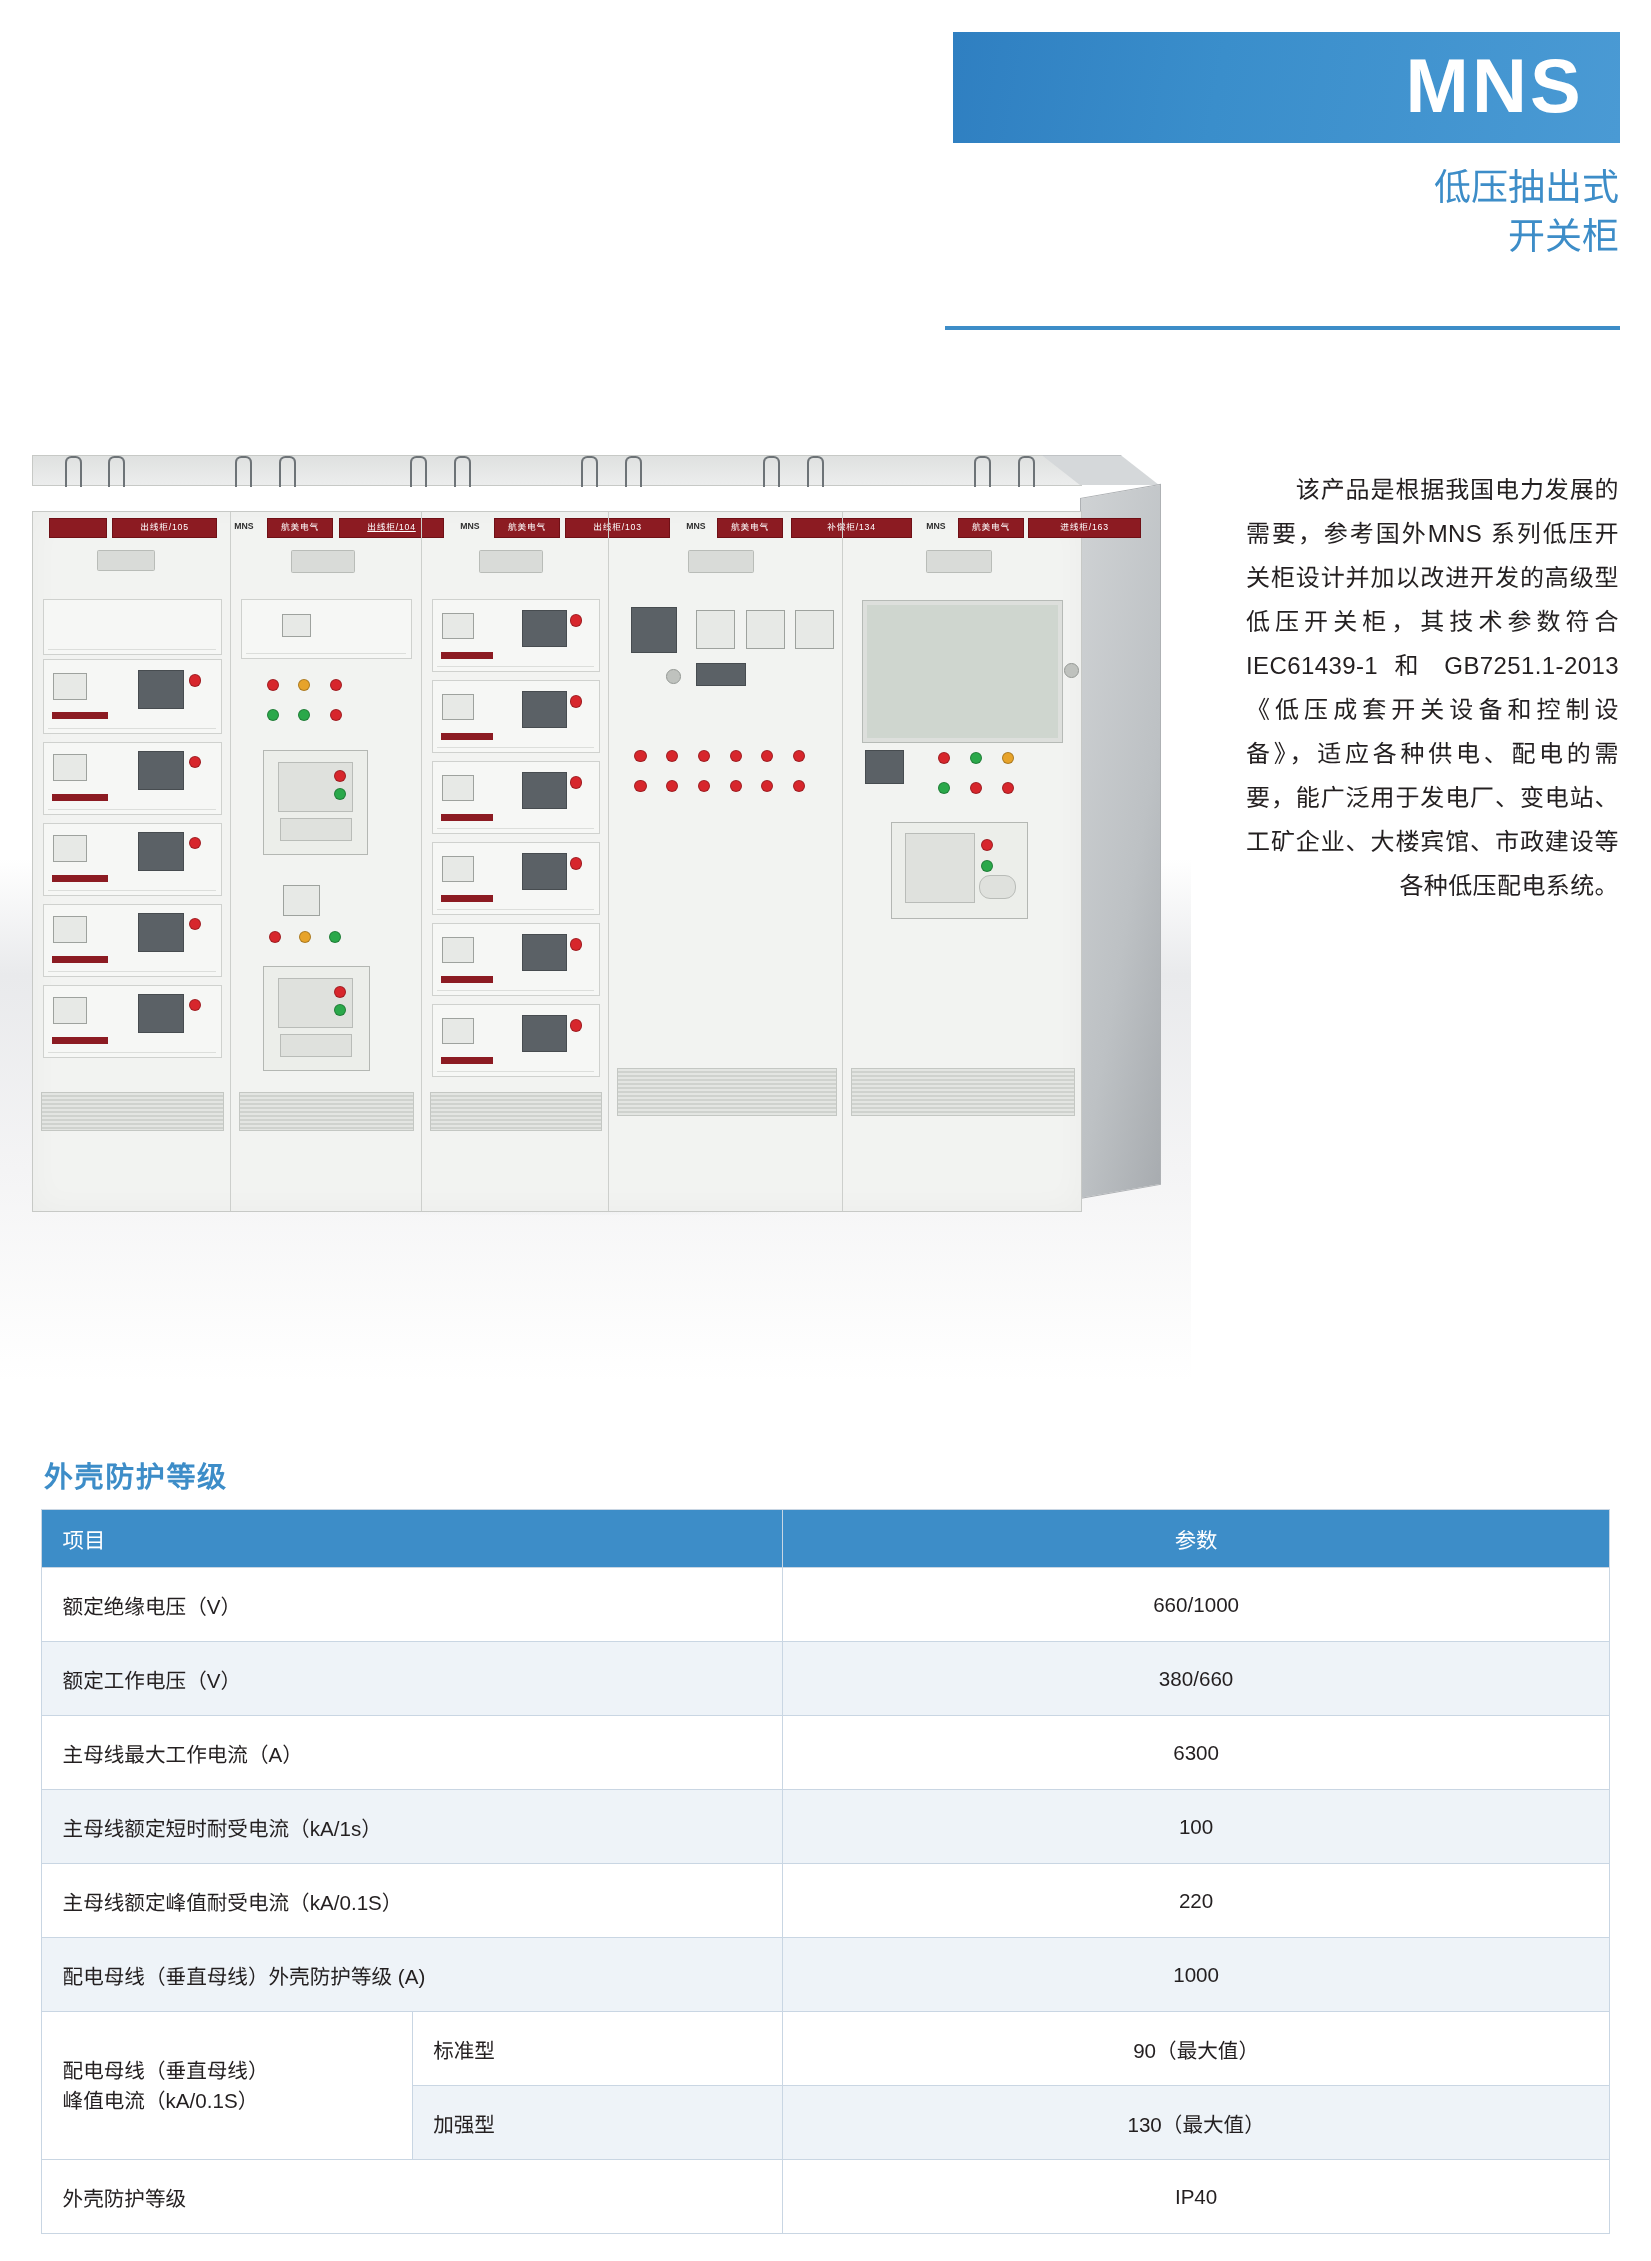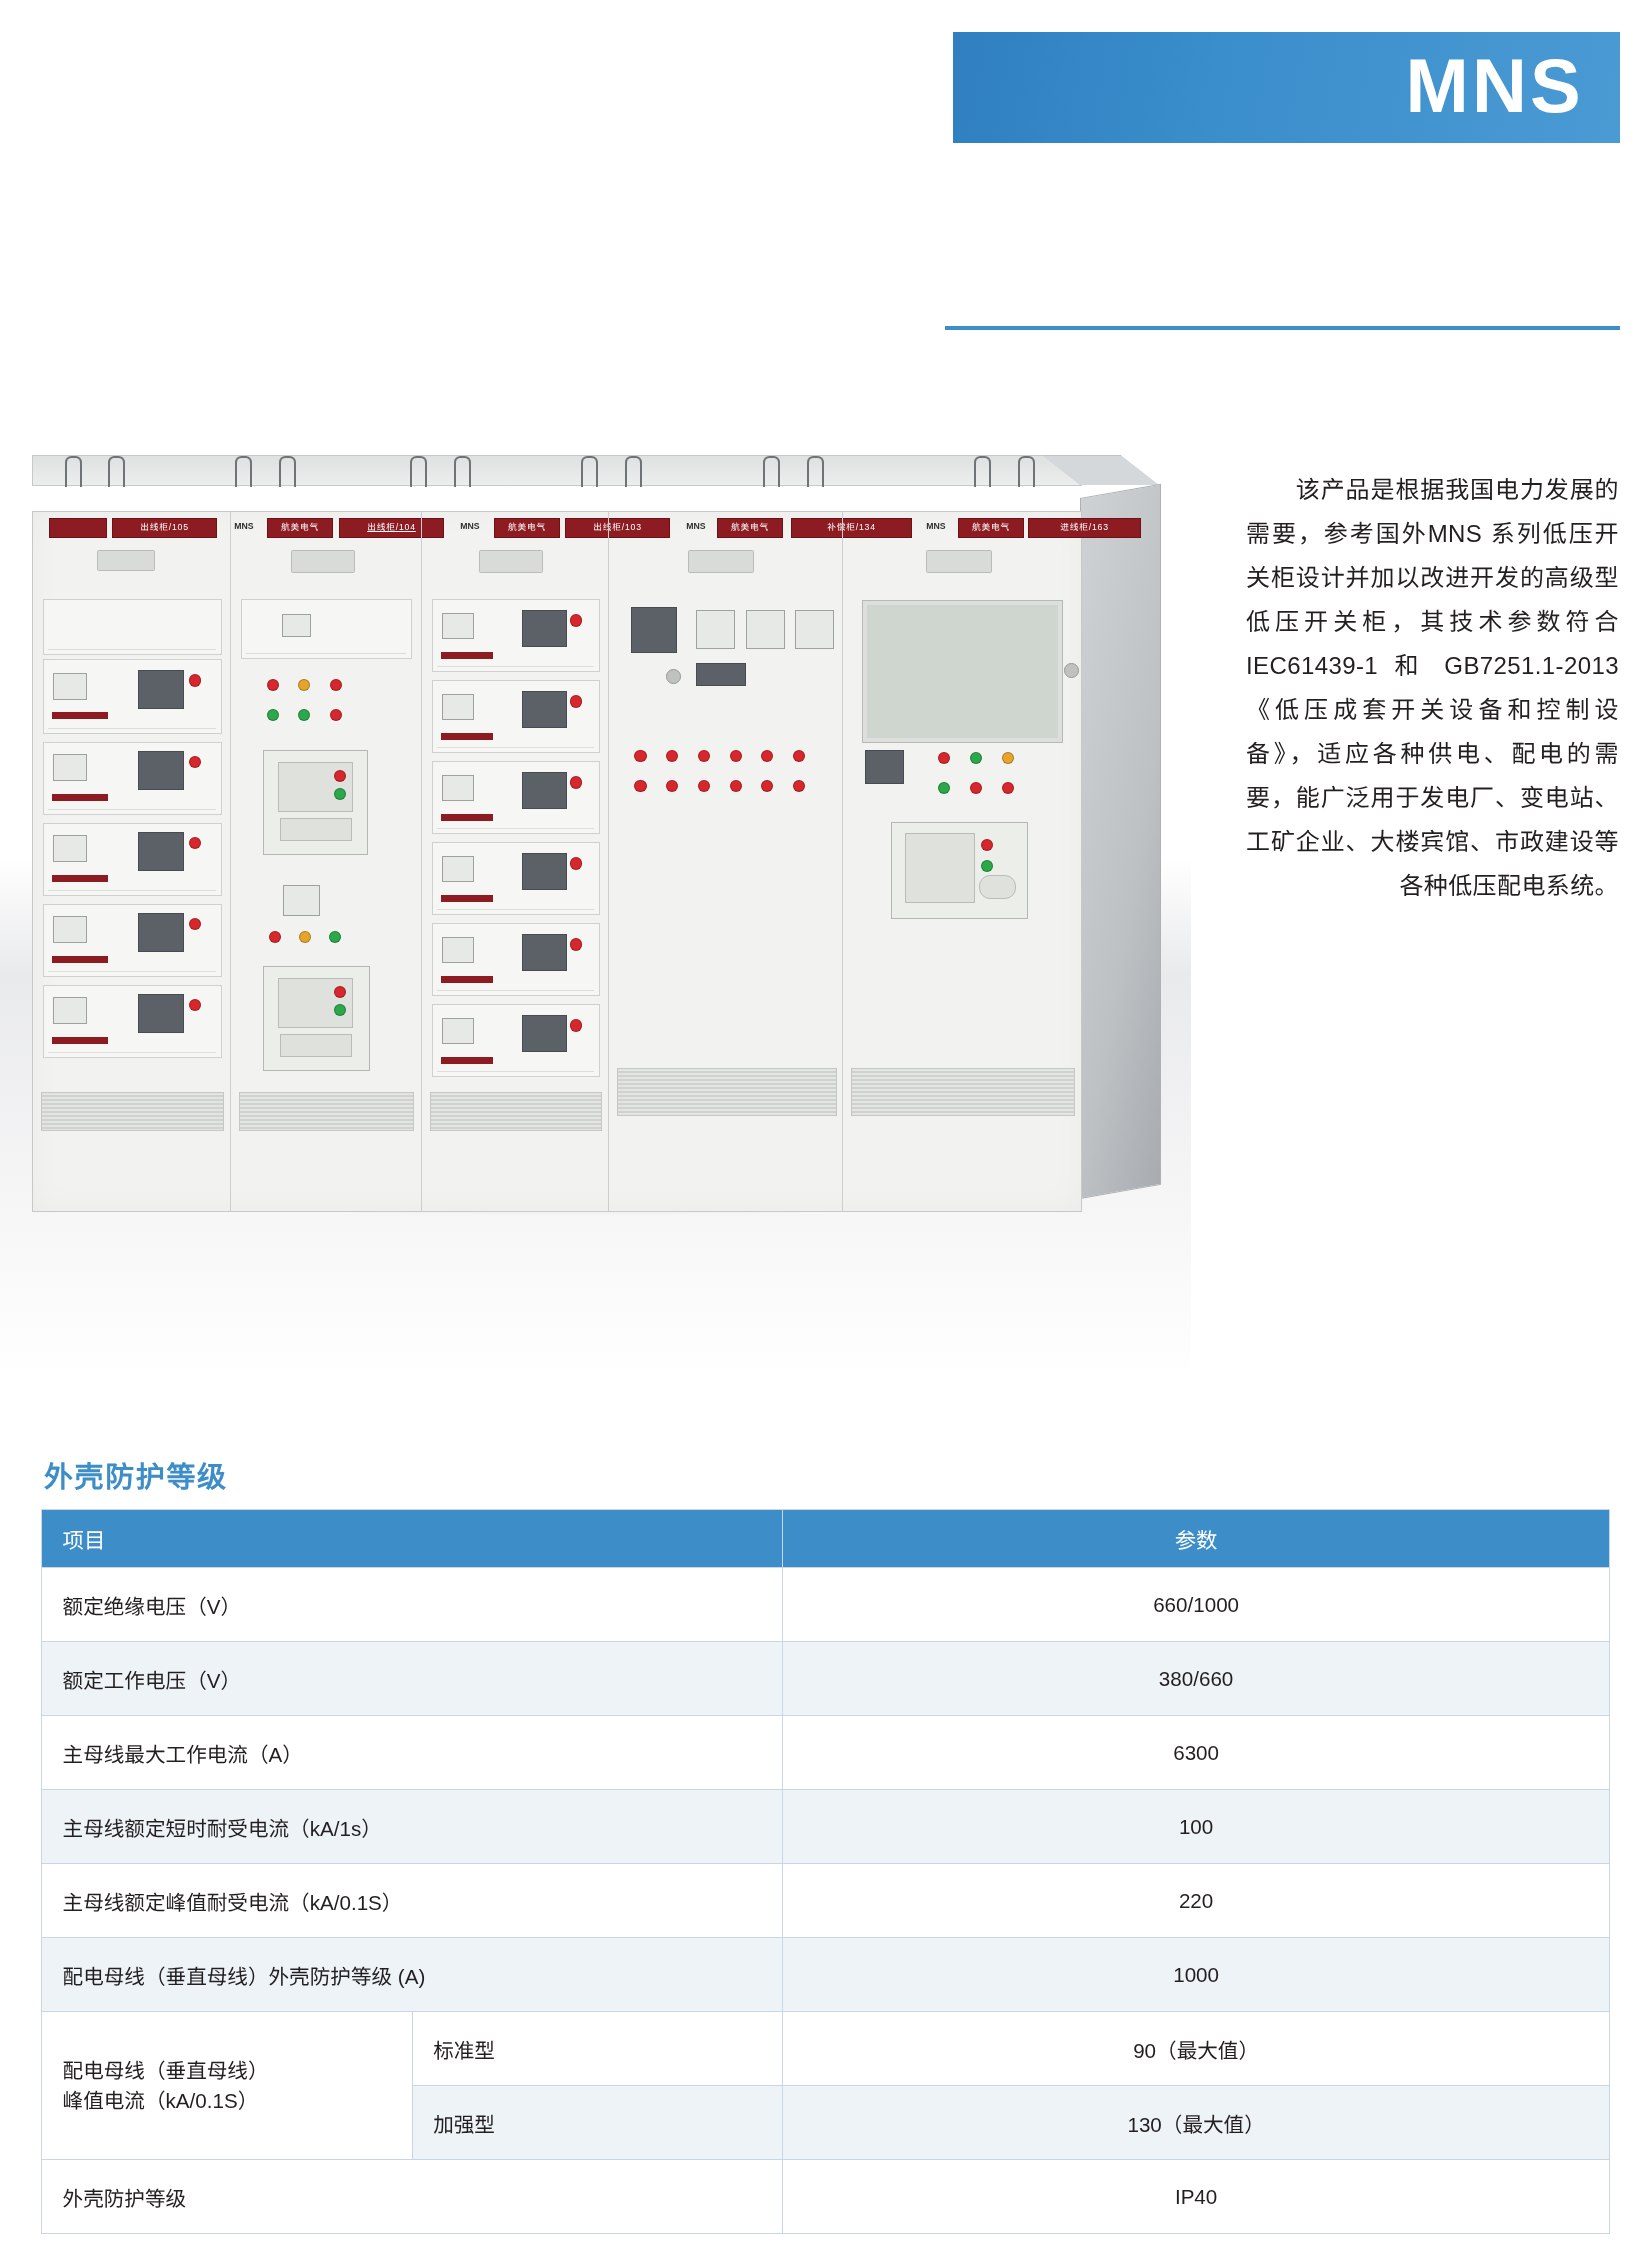--- a/index.html
+++ b/index.html
@@ -303,20 +303,22 @@
   td.two-line { line-height: 30px; }
 </style>
 </head>
 <body>
 
 <div class="header-band">
   <div class="band-title">MNS</div>
 </div>
 
 <div class="header-sub">
+  <div>低压抽出式</div>
+  <div>开关柜</div>
 </div>
 
 <div class="header-rule"></div>
 
 <div class="photo-area">
   <div class="floor-shadow"></div>
 
   <div class="cabinet">
     <div class="cab-top"></div>
     <div class="cab-top-skew"></div>

